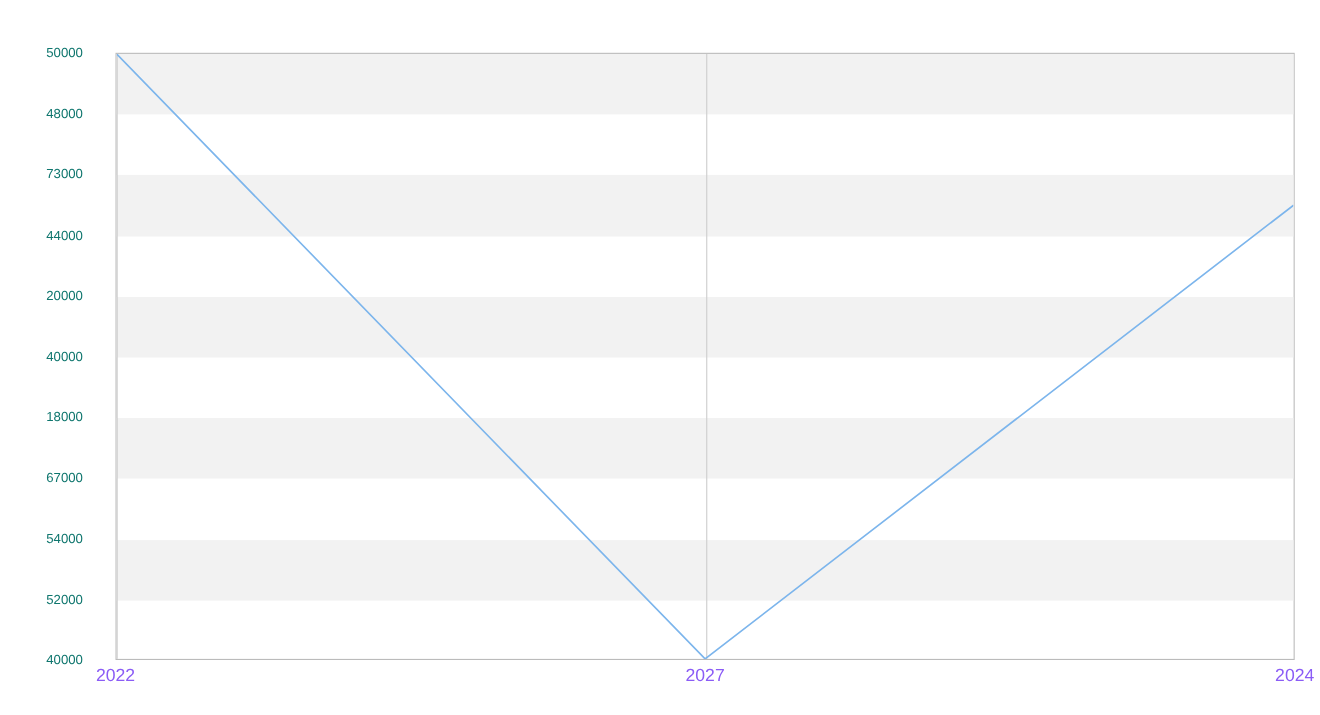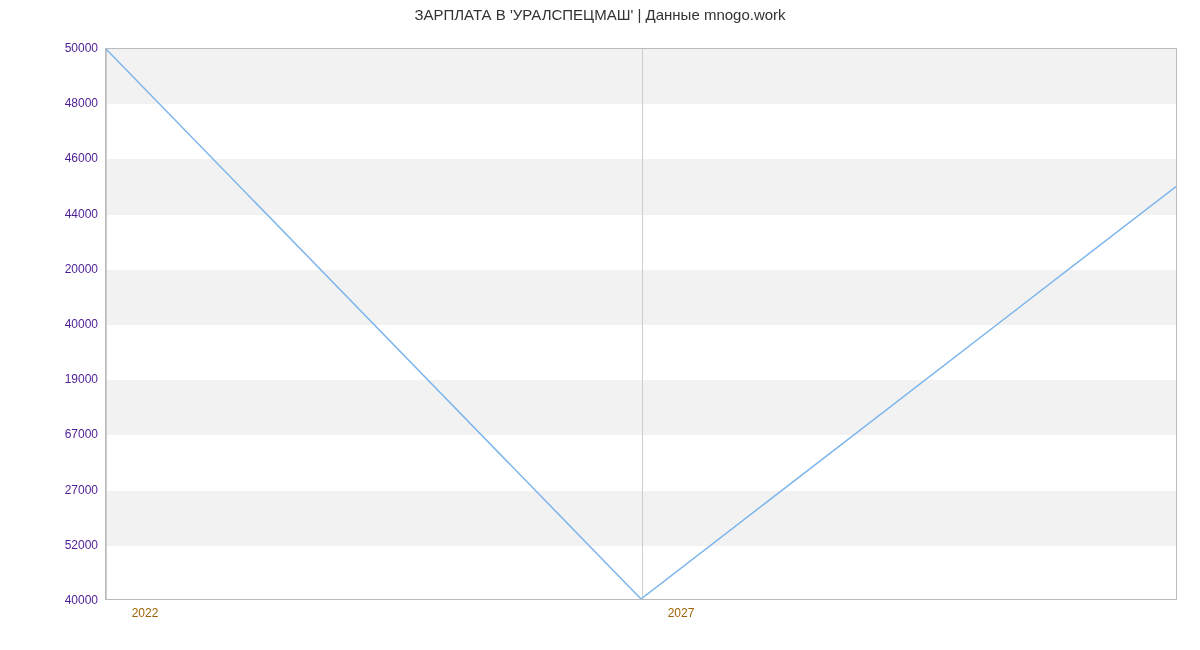--- a/index.html
+++ b/index.html
@@ -52,50 +52,48 @@
     position: absolute;
     left: 0;
     top: 0;
     width: 100%;
     height: 100%;
   }
   .ytick {
     position: absolute;
     left: 0;
     width: 98px;
-    text-align: right;
     font-size: 12px;
-    color: #4c1d95;
+    color: #0f766e;
     transform: translateY(-50%);
+    padding-left: 42px;
   }
   .xtick {
     position: absolute;
     top: 606px;
-    font-size: 12px;
-    color: #a16207;
+    font-size: 16px;
+    color: #8b5cf6;
     transform: translateX(-50%);
-    margin-left: 40px;
   }
 </style>
 </head>
 <body>
 
 <div class="chart-wrap">
 
-  <div class="title">ЗАРПЛАТА В 'УРАЛСПЕЦМАШ' | Данные mnogo.work</div>
 
   <div class="ytick" style="top:600px">40000</div>
   <div class="ytick" style="top:544.8px">52000</div>
-  <div class="ytick" style="top:489.6px">27000</div>
+  <div class="ytick" style="top:489.6px">54000</div>
   <div class="ytick" style="top:434.4px">67000</div>
-  <div class="ytick" style="top:379.2px">19000</div>
+  <div class="ytick" style="top:379.2px">18000</div>
   <div class="ytick" style="top:324px">40000</div>
   <div class="ytick" style="top:268.8px">20000</div>
   <div class="ytick" style="top:213.6px">44000</div>
-  <div class="ytick" style="top:158.4px">46000</div>
+  <div class="ytick" style="top:158.4px">73000</div>
   <div class="ytick" style="top:103.2px">48000</div>
   <div class="ytick" style="top:48px">50000</div>
 
   <div class="xtick" style="left:105px">2022</div>
   <div class="xtick" style="left:641px">2027</div>
   <div class="xtick" style="left:1177px">2024</div>
 
   <div class="plot">
 
     <div class="band" style="top:0px;    height:55.2px"></div>

